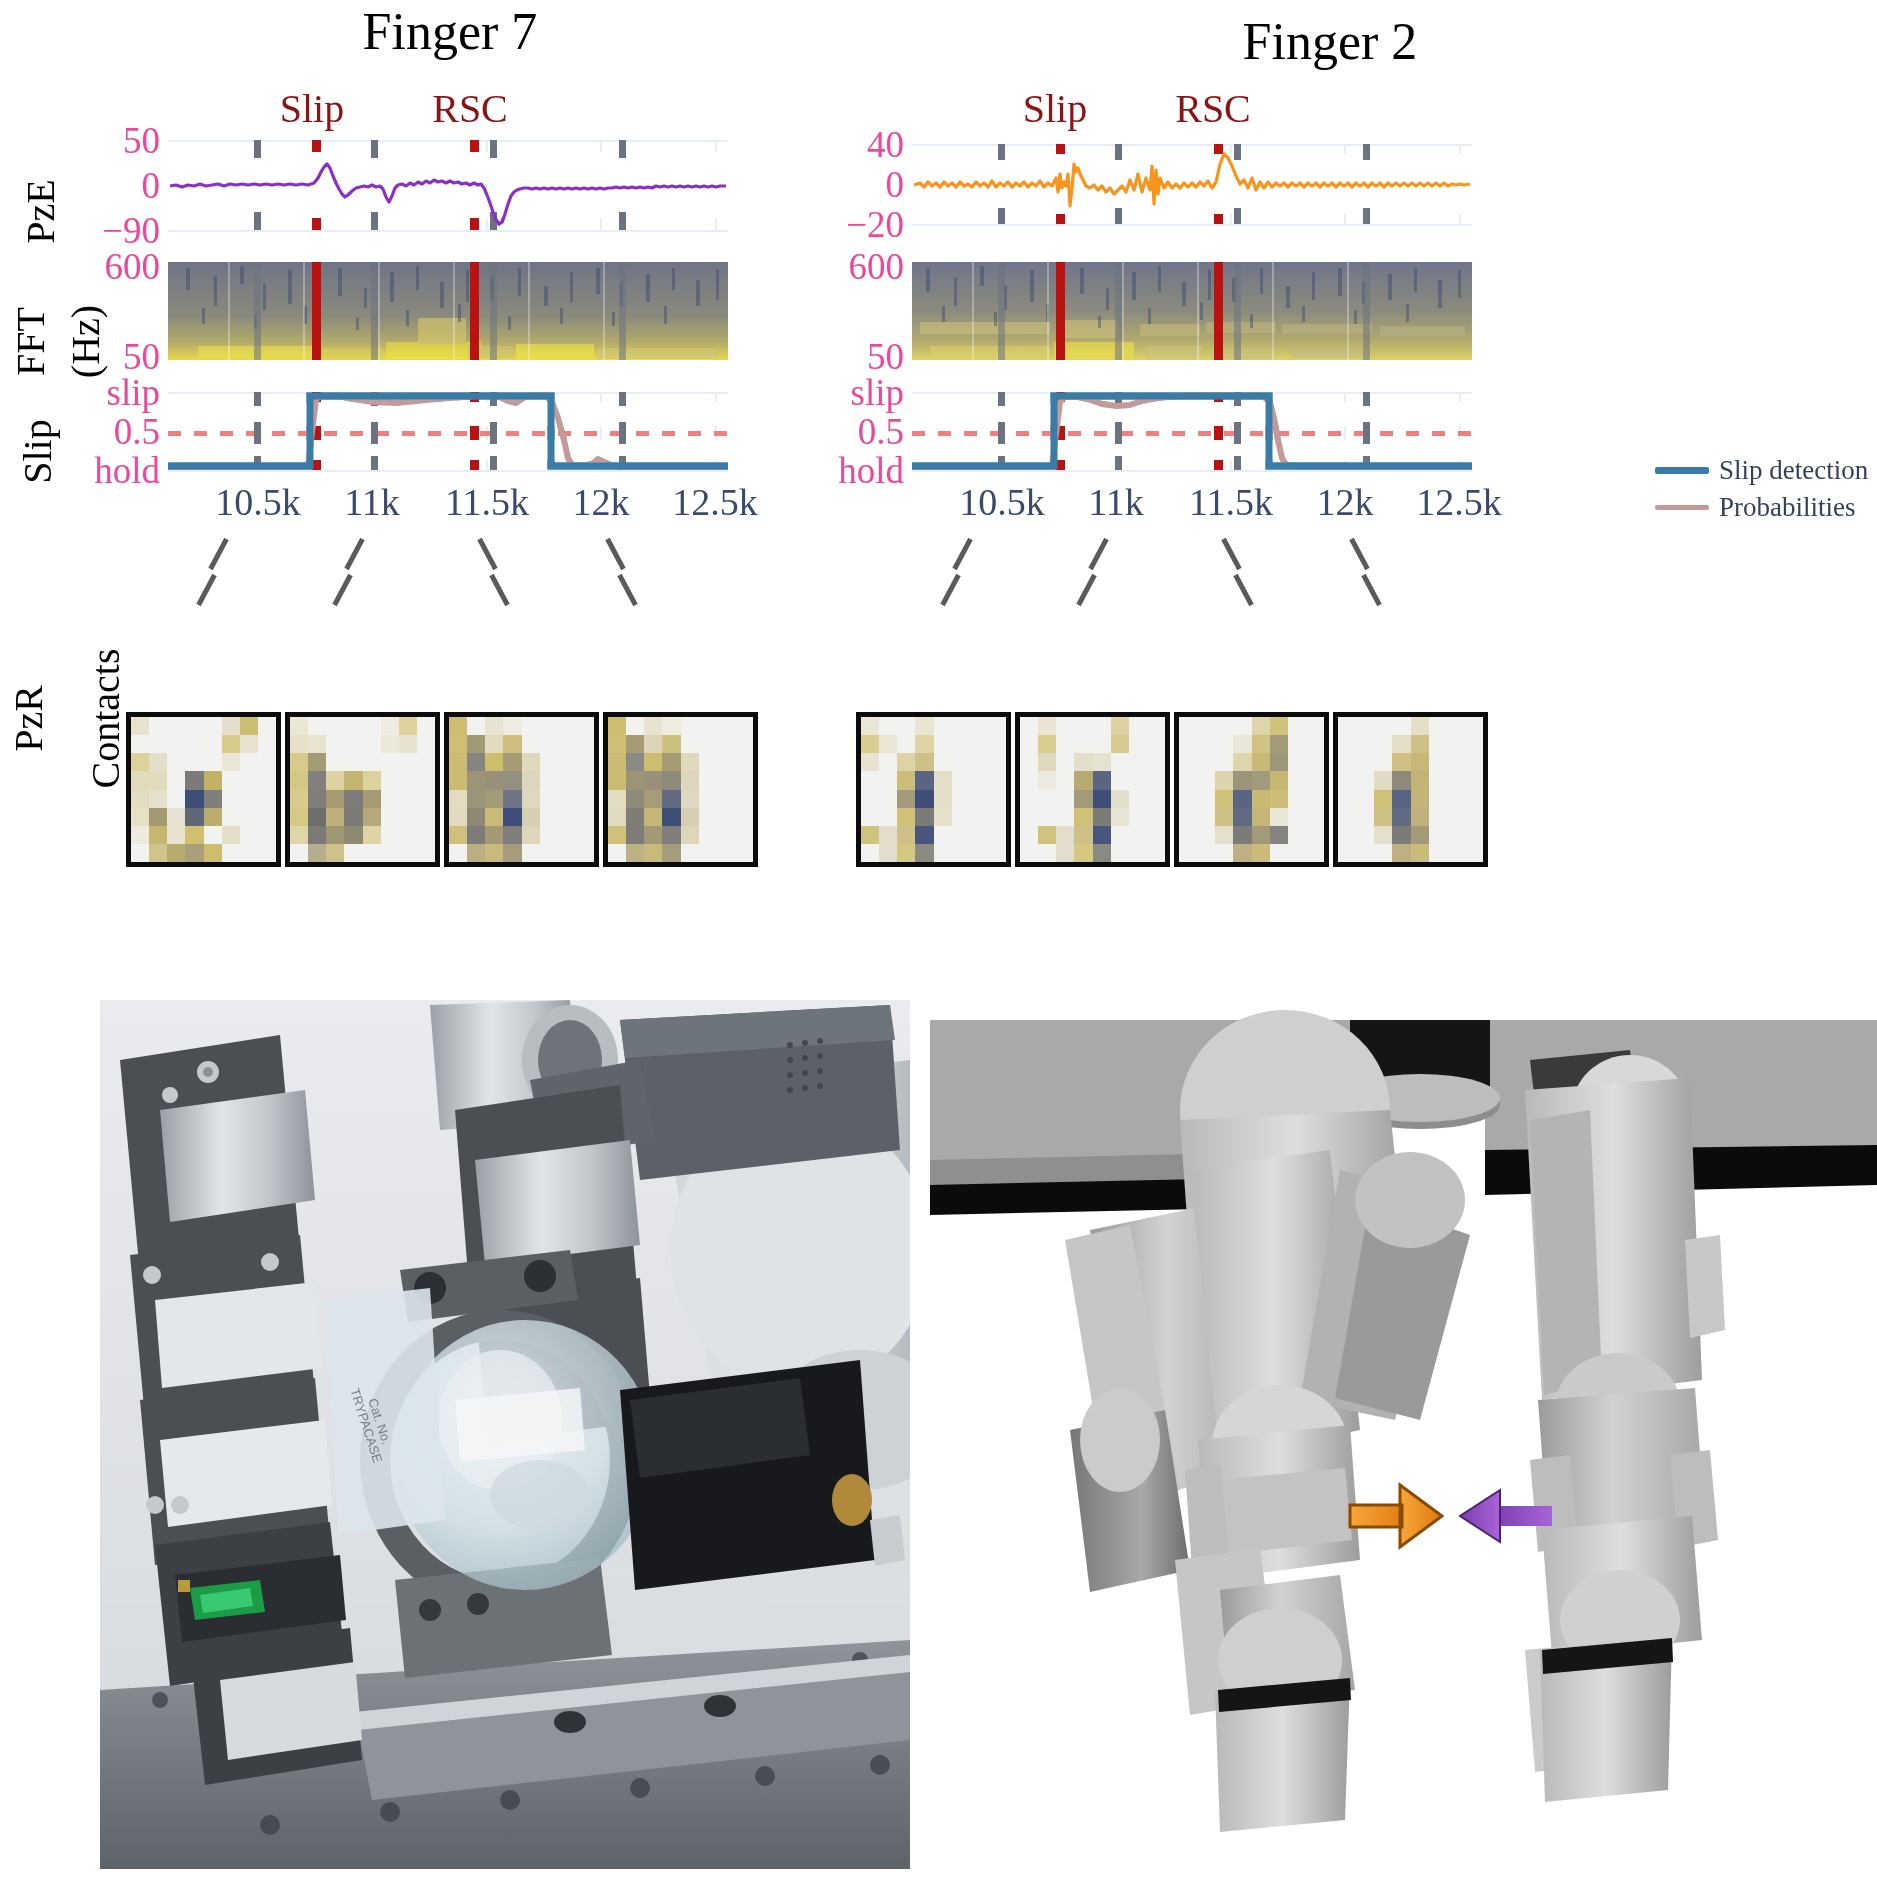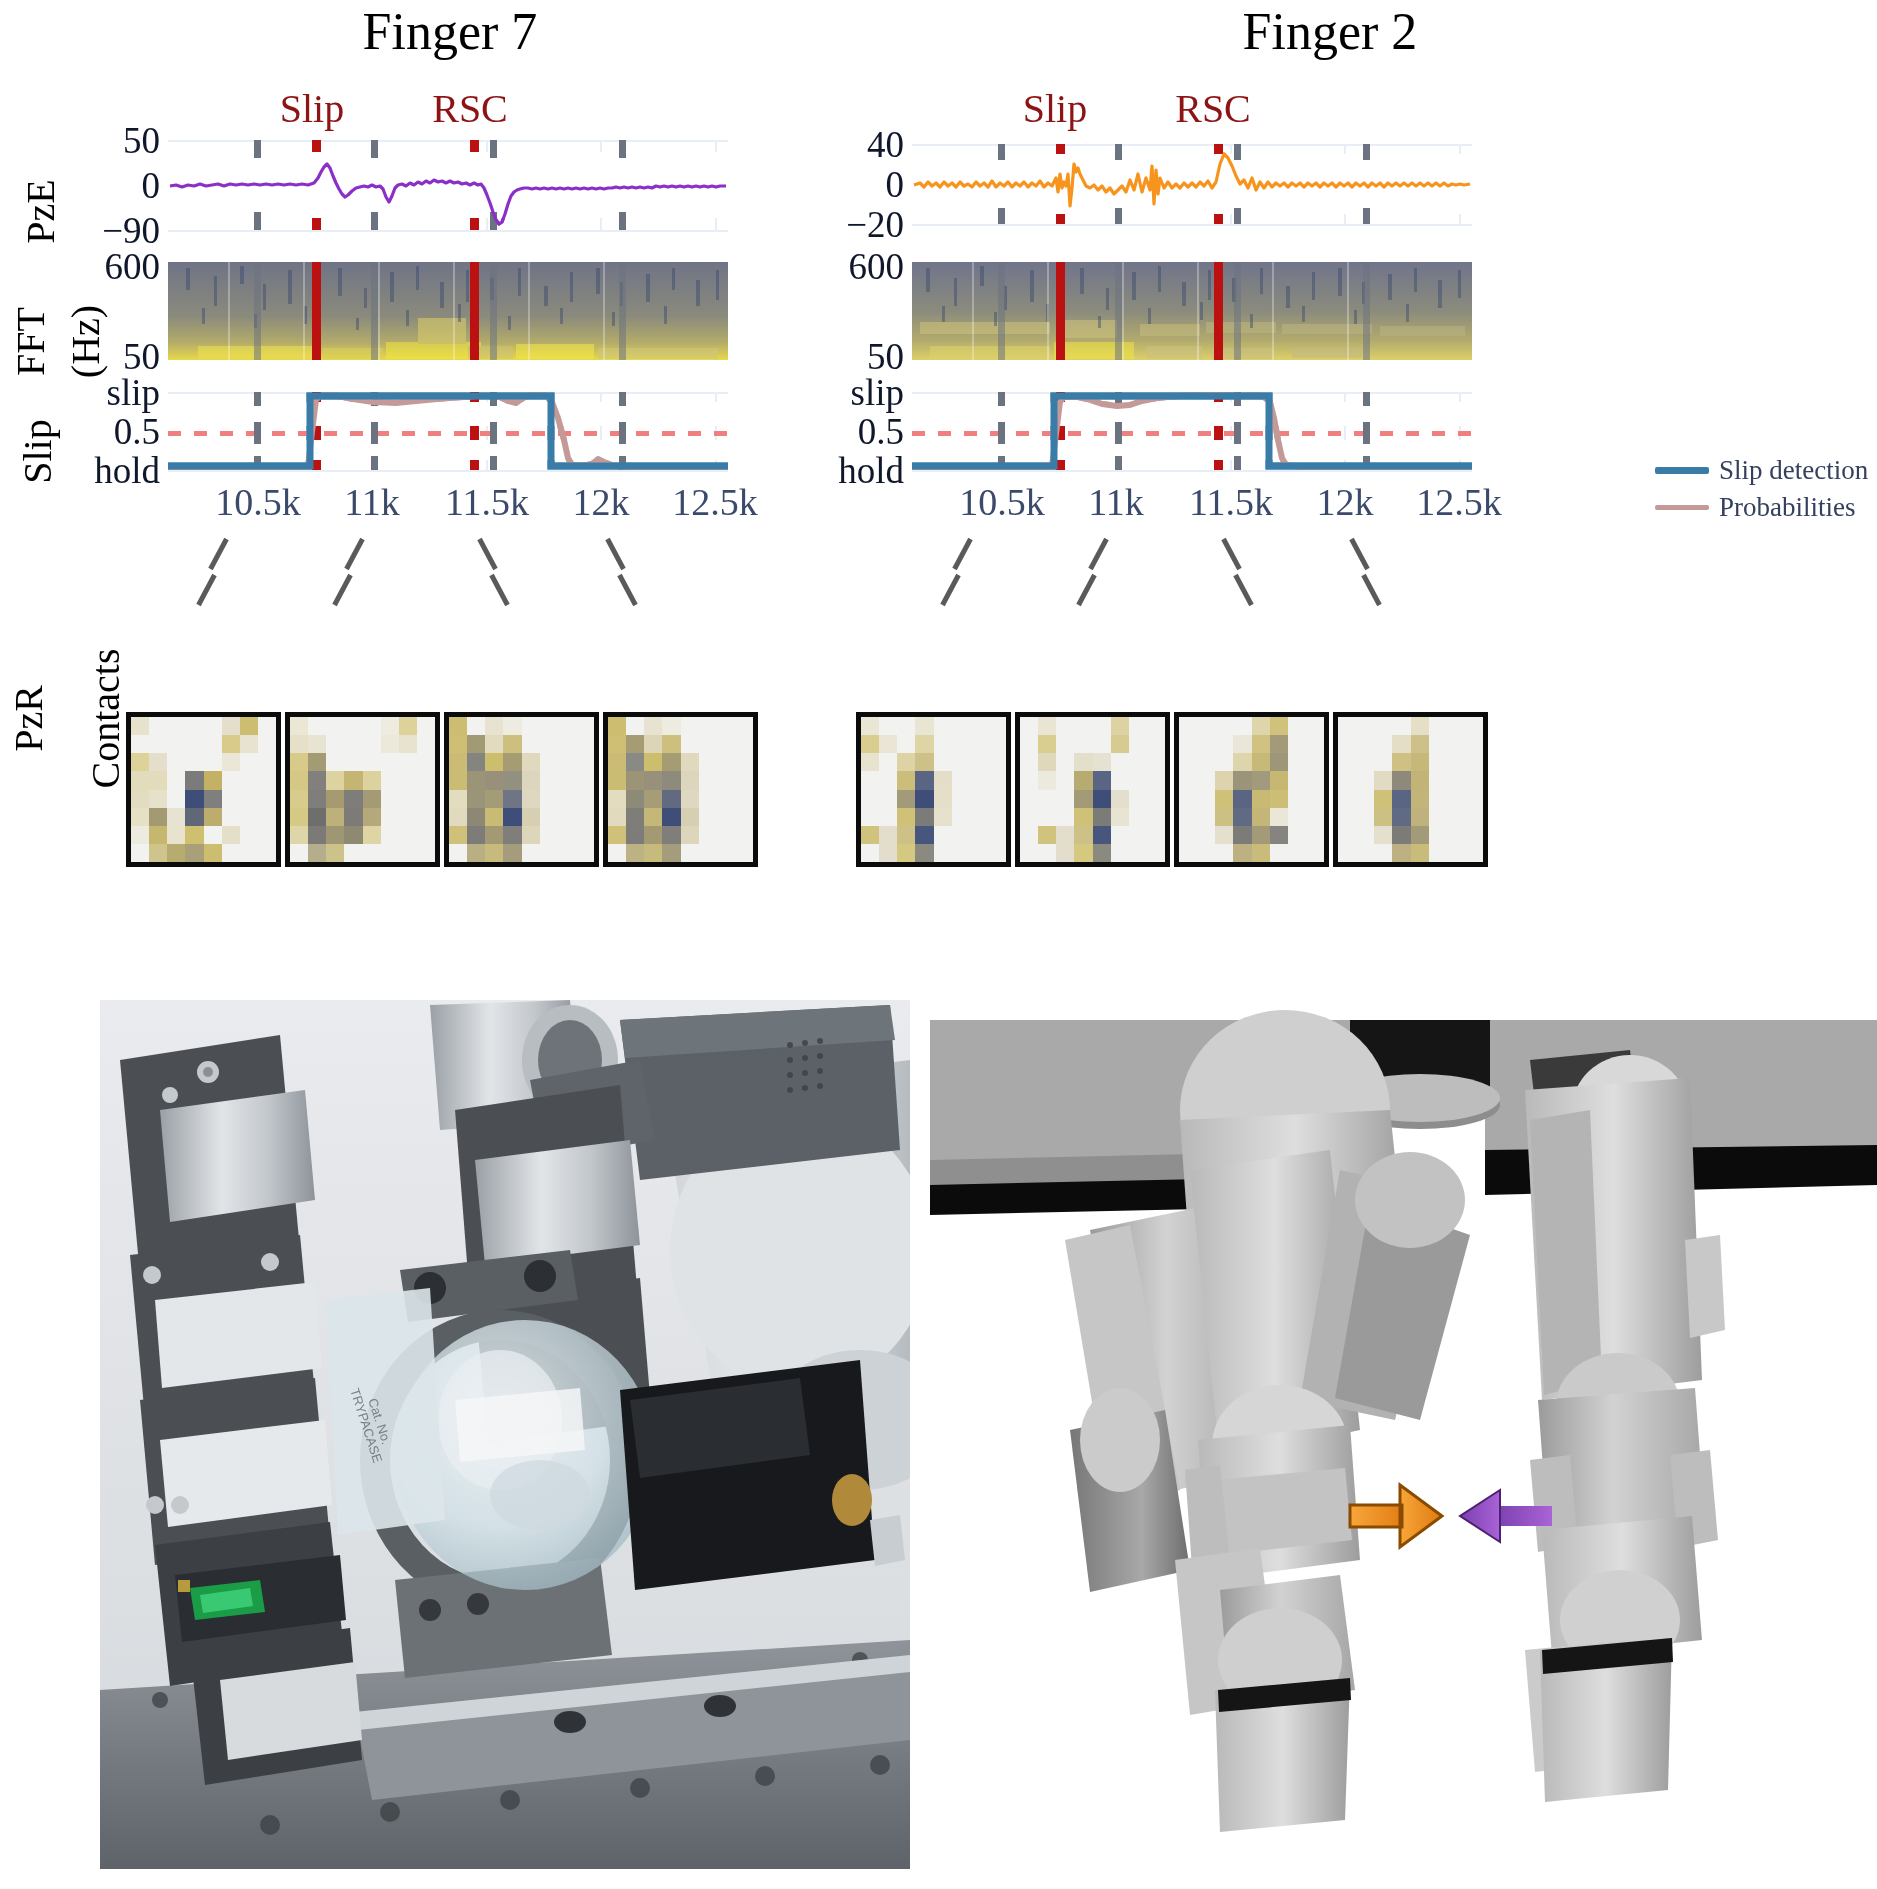--- a/index.html
+++ b/index.html
@@ -12,21 +12,21 @@
     overflow:hidden;
   }
   .panel-title {
     position:absolute;
     font-size:52px;
     color:#000;
     text-align:center;
     font-family:"Liberation Serif", serif;
   }
   #title-f1 { left:120px; top:2px; width:660px; }
-  #title-f2 { left:1000px; top:2px; width:660px; }
+  #title-f2 { left:1000px; top:12px; width:660px; }
 
   
   .rowlabel {
     position:absolute;
     transform-origin:center center;
     transform:rotate(-90deg);
     font-size:40px;
     color:#000;
     white-space:nowrap;
     text-align:center;
@@ -36,21 +36,21 @@
   
   .plot { position:absolute; }
   .plot-area { position:absolute; left:0; top:0; right:0; bottom:0; overflow:hidden; }
 
   .ytick {
     position:absolute;
     right:100%;
     transform:translateY(-50%);
     padding-right:8px;
     font-size:37px;
-    color:#0f172a;
+    color:#ec4899;
     white-space:nowrap;
     font-family:"Liberation Serif", serif;
   }
   .gridline-h {
     position:absolute; left:0; right:0; height:2px;
     background:#e8eef7;
   }
   .gridline-v {
     position:absolute; top:0; bottom:0; width:2px;
     background:#e8eef7;

